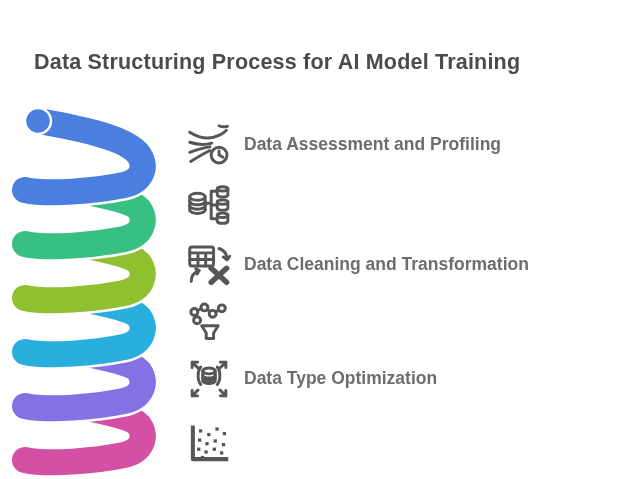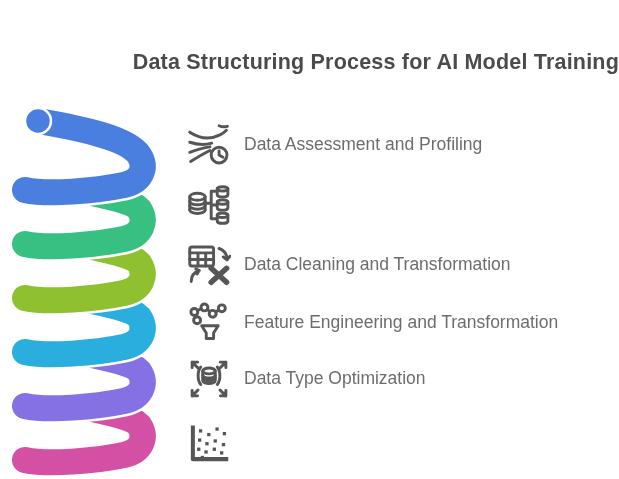--- a/index.html
+++ b/index.html
@@ -3,36 +3,36 @@
 <meta charset="utf-8">
 <style>
   html,body{margin:0;padding:0;}
   body{
     width:619px;height:479px;position:relative;overflow:hidden;
     background:#ffffff;
     font-family:"Liberation Sans", sans-serif;
   }
   .title{
     position:absolute;top:50px;left:34px;width:585px;
-    text-align:right;
+    text-align:left;
     font-size:21.5px;font-weight:700;letter-spacing:.2px;
     color:var(--title-color,#4b4b4b);
     margin:0;
   }
   .spiral{
     position:absolute;left:0;top:95px;width:170px;height:384px;
   }
   .steps{position:absolute;left:187px;top:0;width:420px;height:479px;}
   .step{
     position:absolute;left:0;display:flex;align-items:center;gap:13px;
   }
   .step .ic{flex:0 0 44px;width:44px;height:44px;}
   .step .lbl{
     max-width:318px;
-    font-size:17.5px;font-weight:400;line-height:1.35;
+    font-size:17.5px;font-weight:700;line-height:1.35;
     color:var(--item-color,#6d6d6d);
   }
   .ic path,.ic circle,.ic ellipse,.ic line{
     fill:none;stroke:var(--icon-color,#565656);
     stroke-width:1.6;stroke-linecap:round;stroke-linejoin:round;
   }
   .ic .fat{stroke-width:3;}
   .ic .ax{stroke-width:2.2;stroke-linecap:butt;}
   .ic rect.dot{fill:var(--icon-color,#565656);stroke:none;}
 </style>
@@ -105,21 +105,20 @@
   <div class="step" style="top:301px">
     <svg class="ic" viewBox="0 0 24 24">
       <circle cx="4" cy="6" r="1.9"></circle>
       <circle cx="9.5" cy="3.5" r="1.9"></circle>
       <circle cx="14" cy="7" r="1.9"></circle>
       <circle cx="19" cy="4" r="1.9"></circle>
       <circle cx="5.5" cy="10.5" r="1.9"></circle>
       <path d="M5.7,5.2 L7.8,4.2 M11.2,4.4 L12.3,6 M15.7,6 L17.3,4.9 M4.6,8.3 L5,8.7"></path>
       <path d="M8,13.5 H17 L14.5,17.5 V20.5 H10.5 V17.5 Z"></path>
     </svg>
-    <div class="lbl">Feature Engineering and Transformation</div>
   </div>
 
   <div class="step" style="top:357px">
     <svg class="ic" viewBox="0 0 24 24">
       <ellipse cx="12" cy="7.6" rx="3.4" ry="1.6"></ellipse>
       <path d="M8.6,7.6 V12.9 M15.4,7.6 V12.9 M8.6,12.9 A3.4,1.6 0 0 0 15.4,12.9"></path>
       <path d="M8.6,9.9 A3.4,1.6 0 0 0 15.4,9.9 M8.6,11.4 A3.4,1.6 0 0 0 15.4,11.4"></path>
       <path d="M7.5,5.5 C5.6,7.6 5.6,12.9 7.5,15"></path>
       <path d="M16.5,5.5 C18.4,7.6 18.4,12.9 16.5,15"></path>
       <path d="M6,6 L2.8,2.8 M2.8,5.8 V2.8 H5.8"></path>

